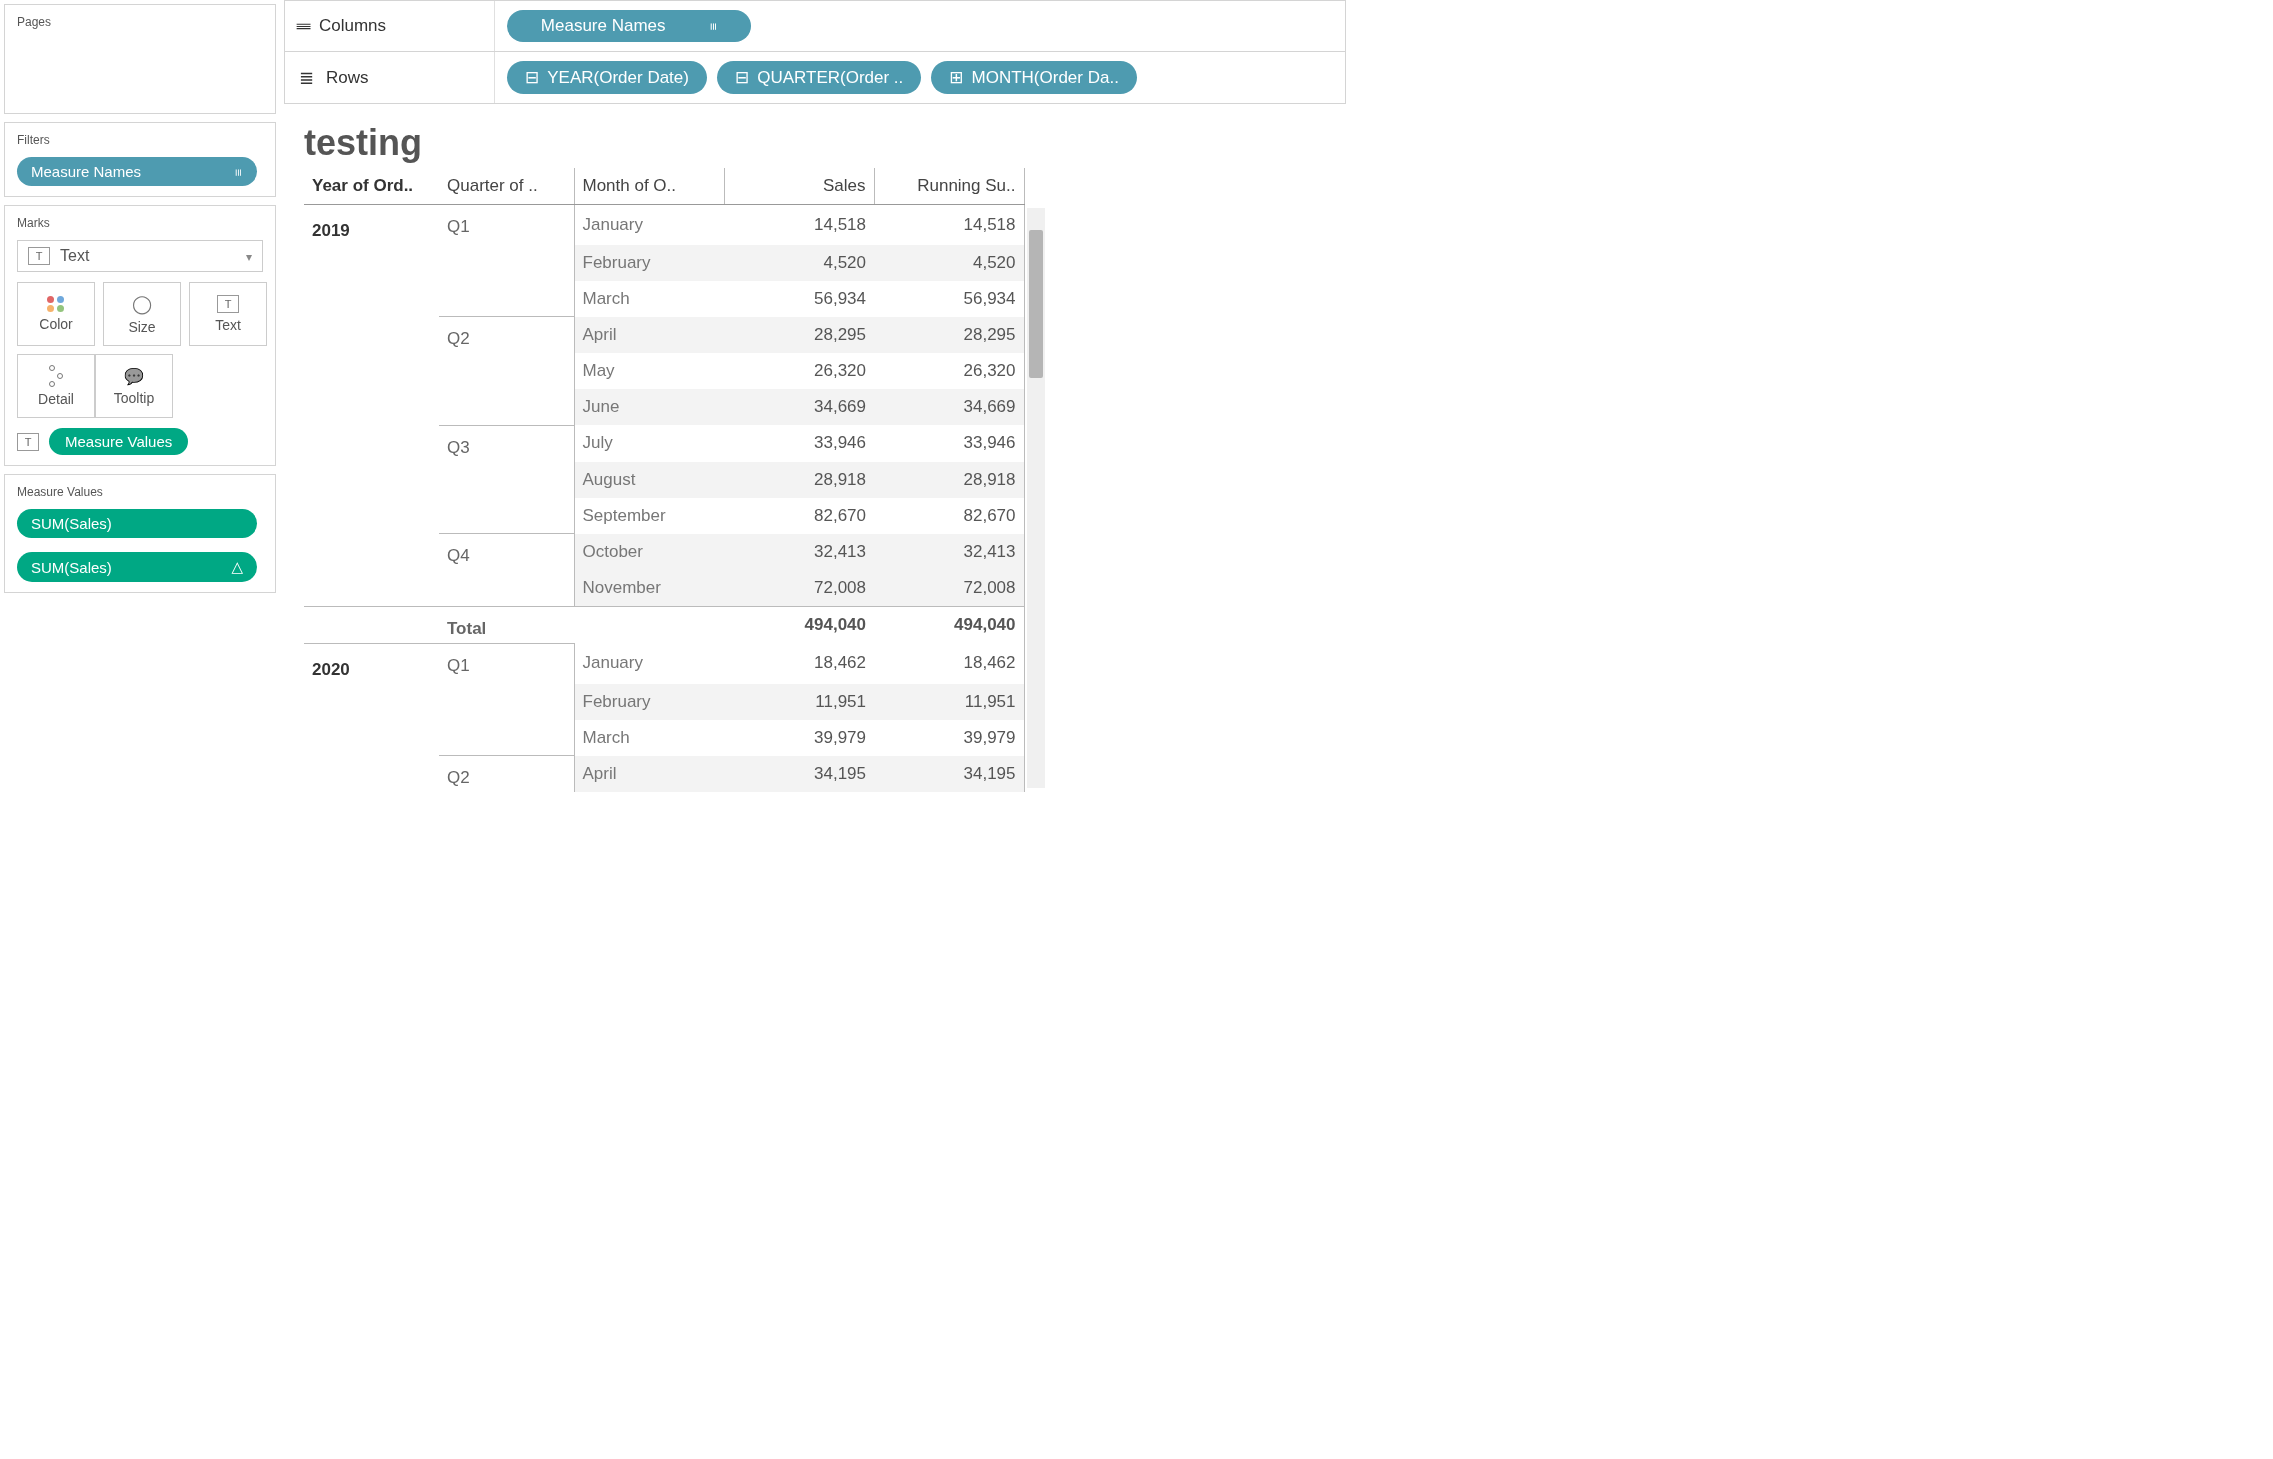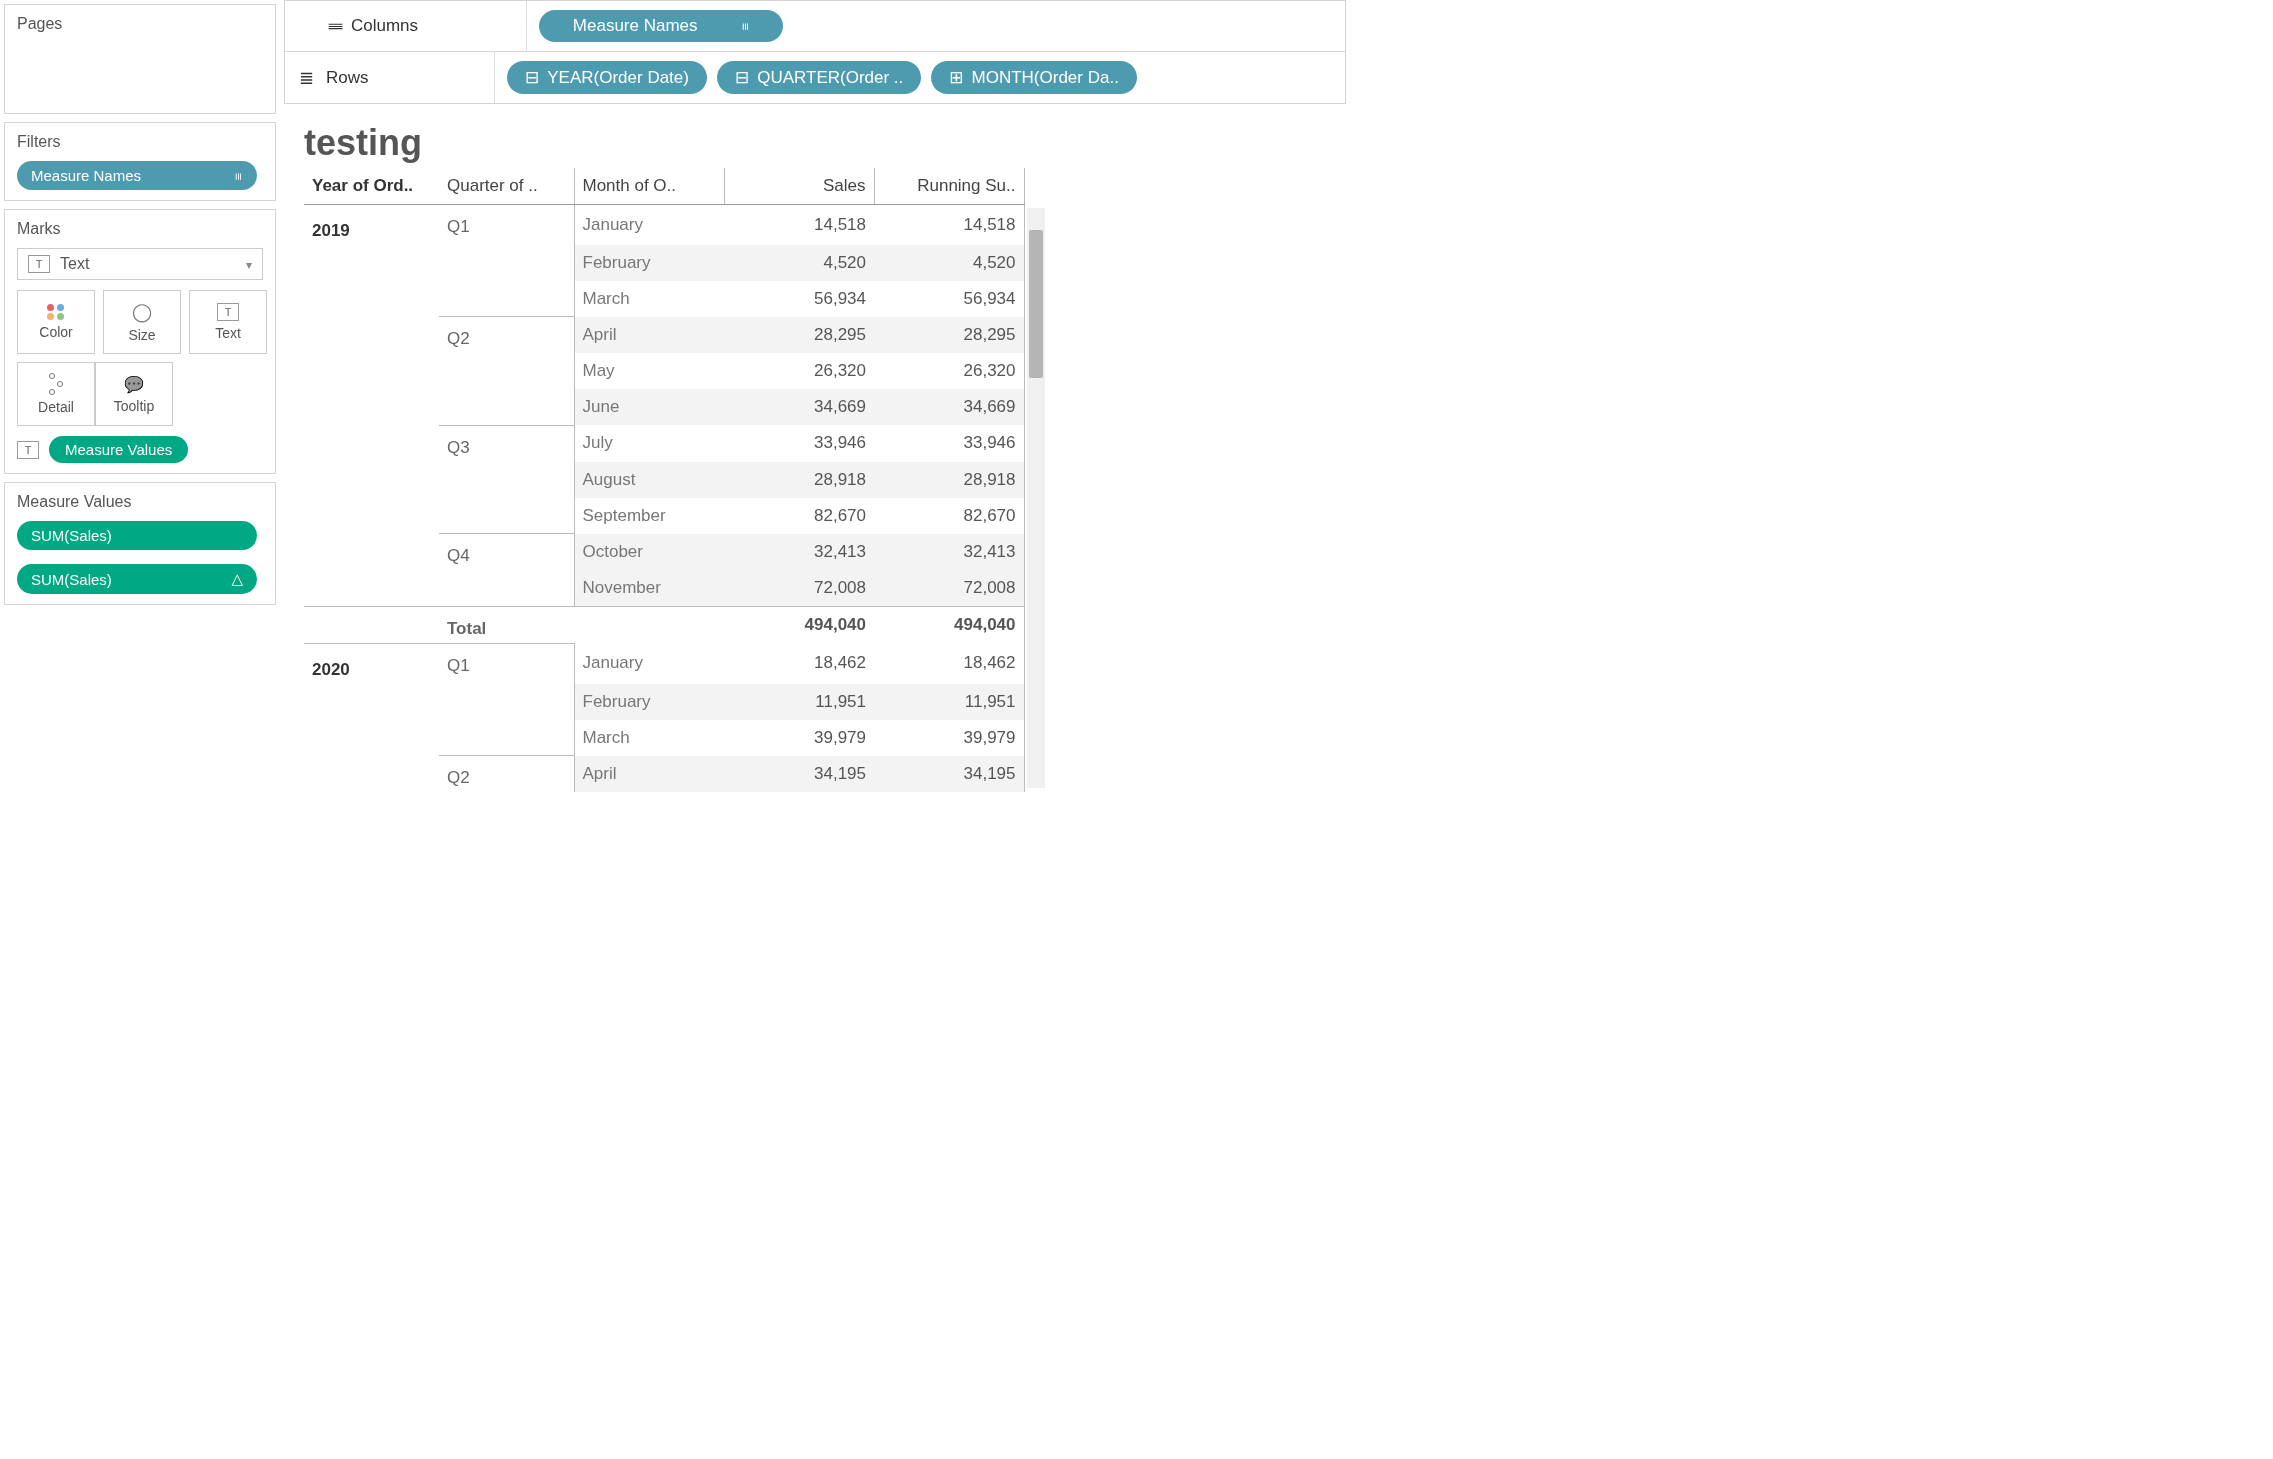--- a/index.html
+++ b/index.html
@@ -26,21 +26,21 @@
     flex: 1;
     display: flex;
     flex-direction: column;
   }
   .card {
     border: 1px solid #d4d4d4;
     background: #fff;
     padding: 10px 12px;
   }
   .card-title {
-    font-size: 16px;
+    font-size: 12px;
     color: #555;
     margin-bottom: 10px;
   }
   .pages-card { height: 110px; }
   .filters-card {}
   .marks-card {}
   .mv-card {}
 
   .pill {
     display: inline-flex;
@@ -58,21 +58,21 @@
   .pill-icon { font-size: 14px; opacity: 0.9; }
 
   .shelf-row {
     display: flex;
     align-items: center;
     border: 1px solid #d4d4d4;
     border-top: none;
     background: #fff;
     height: 52px;
   }
-  .shelf-row:first-child { border-top: 1px solid #d4d4d4; padding-left: 32px; }
+  .shelf-row:first-child { border-top: 1px solid #d4d4d4; }
   .shelf-label-cell {
     width: 210px;
     display: flex;
     align-items: center;
     gap: 12px;
     padding: 0 14px;
     border-right: 1px solid #e0e0e0;
     height: 100%;
     font-size: 17px;
     color: #333;

